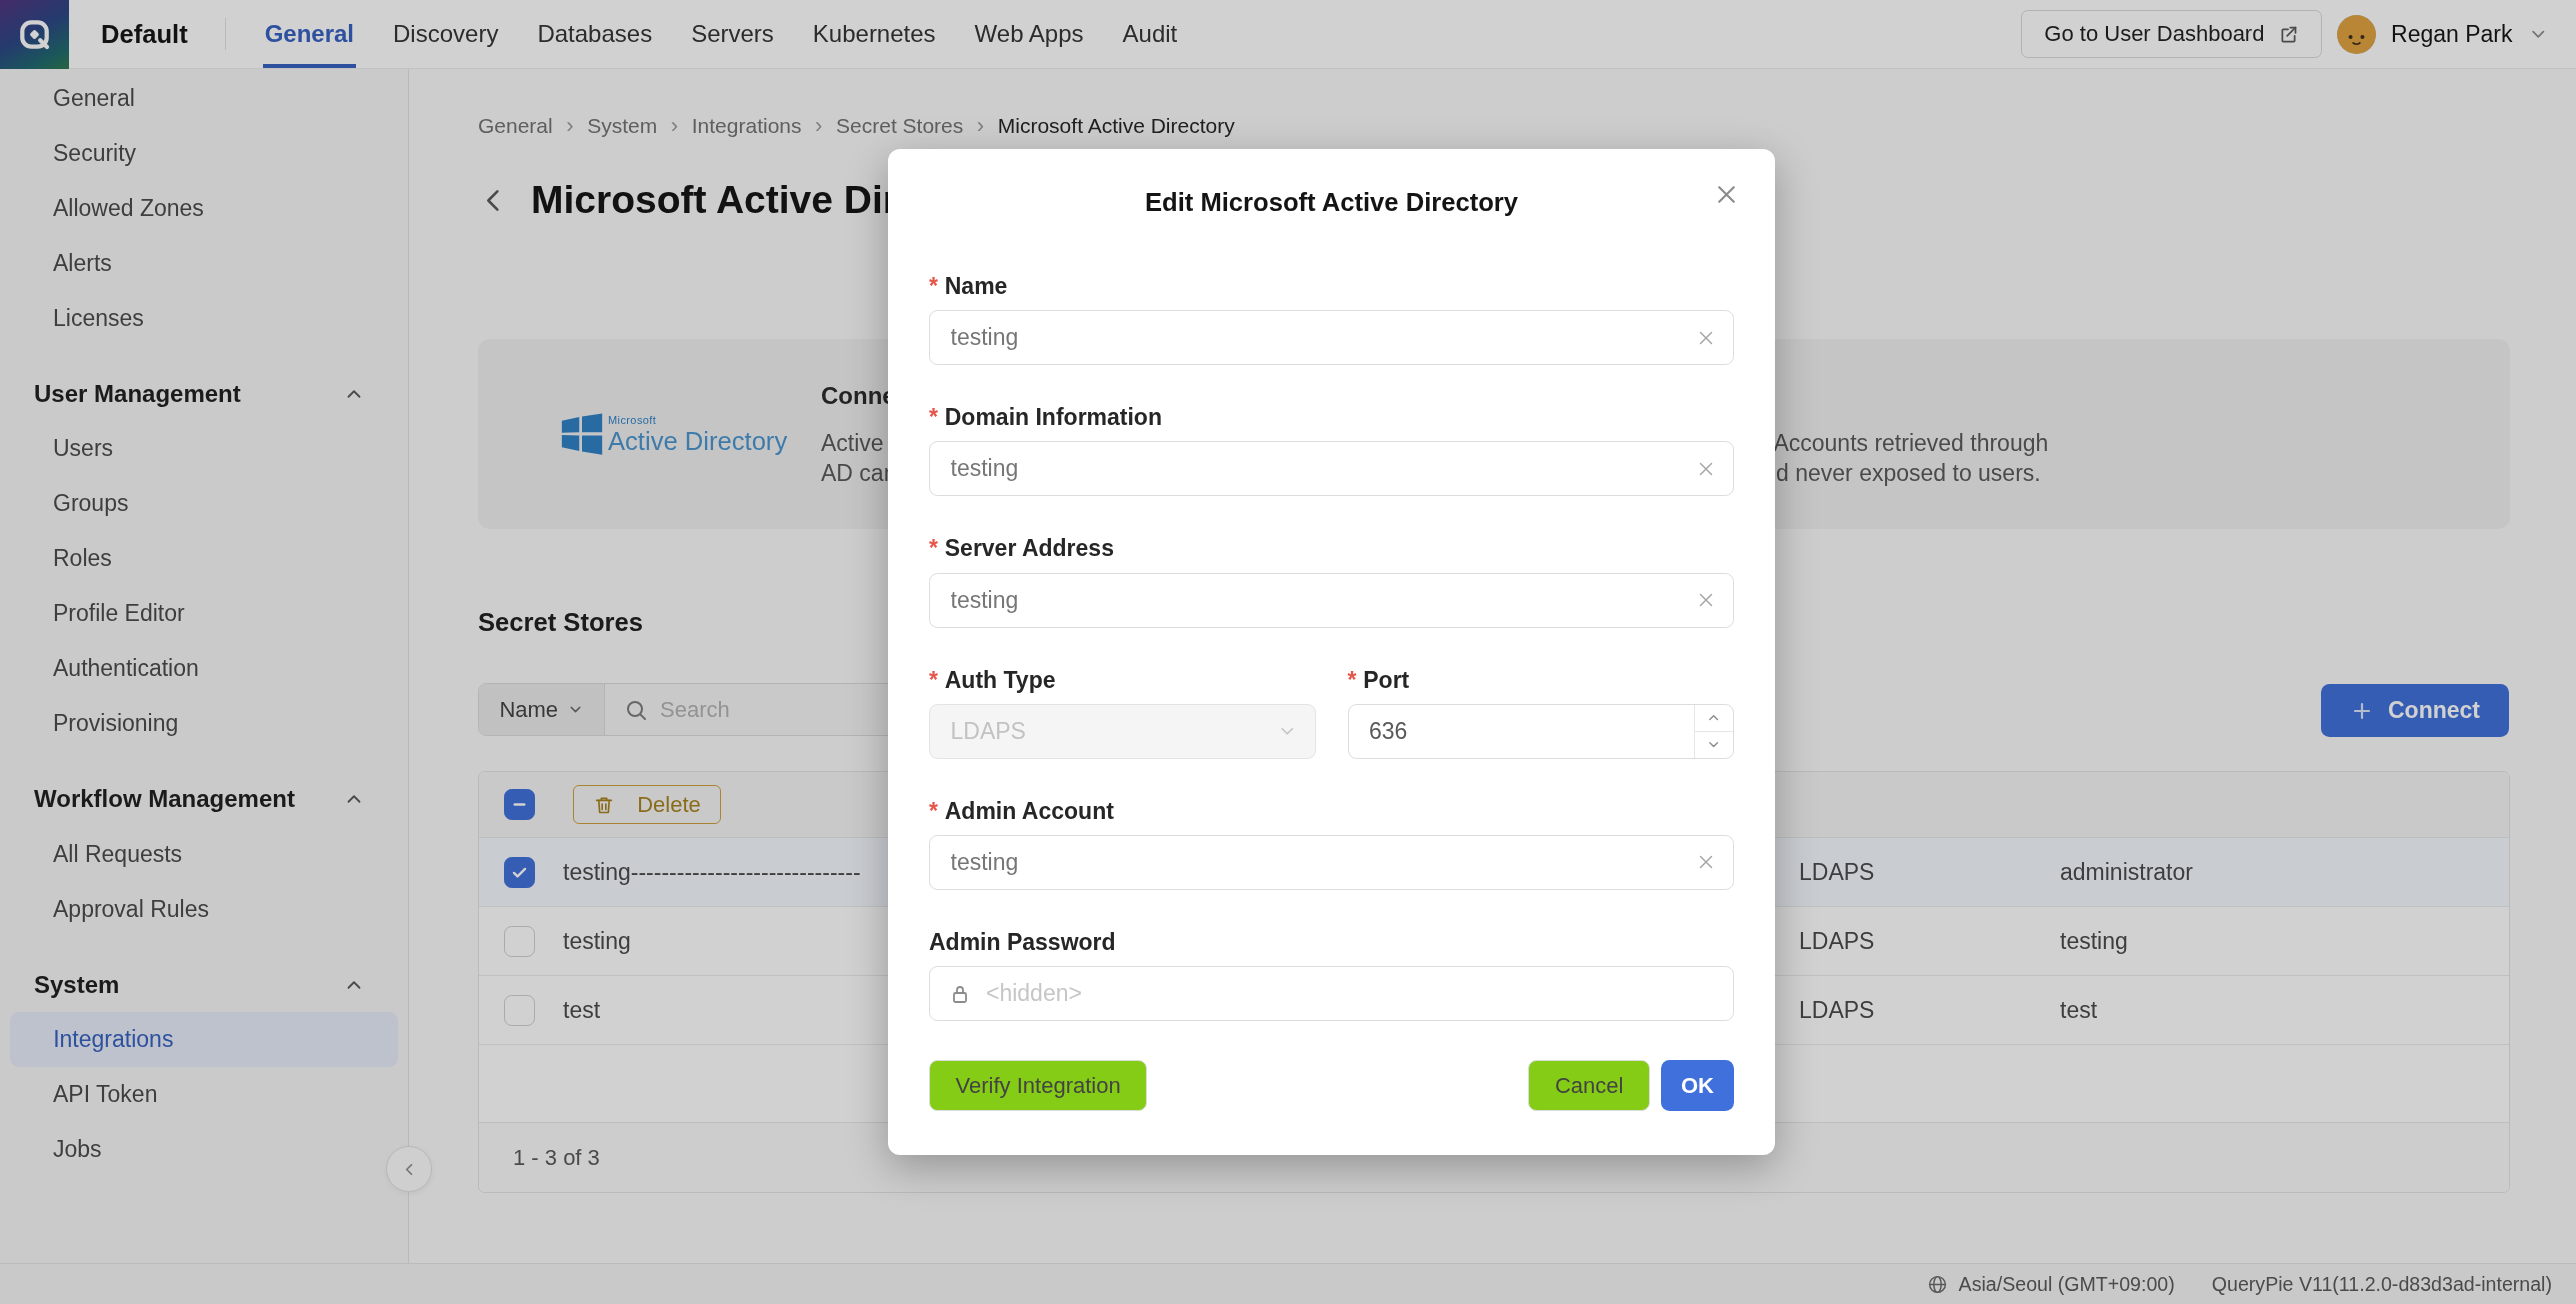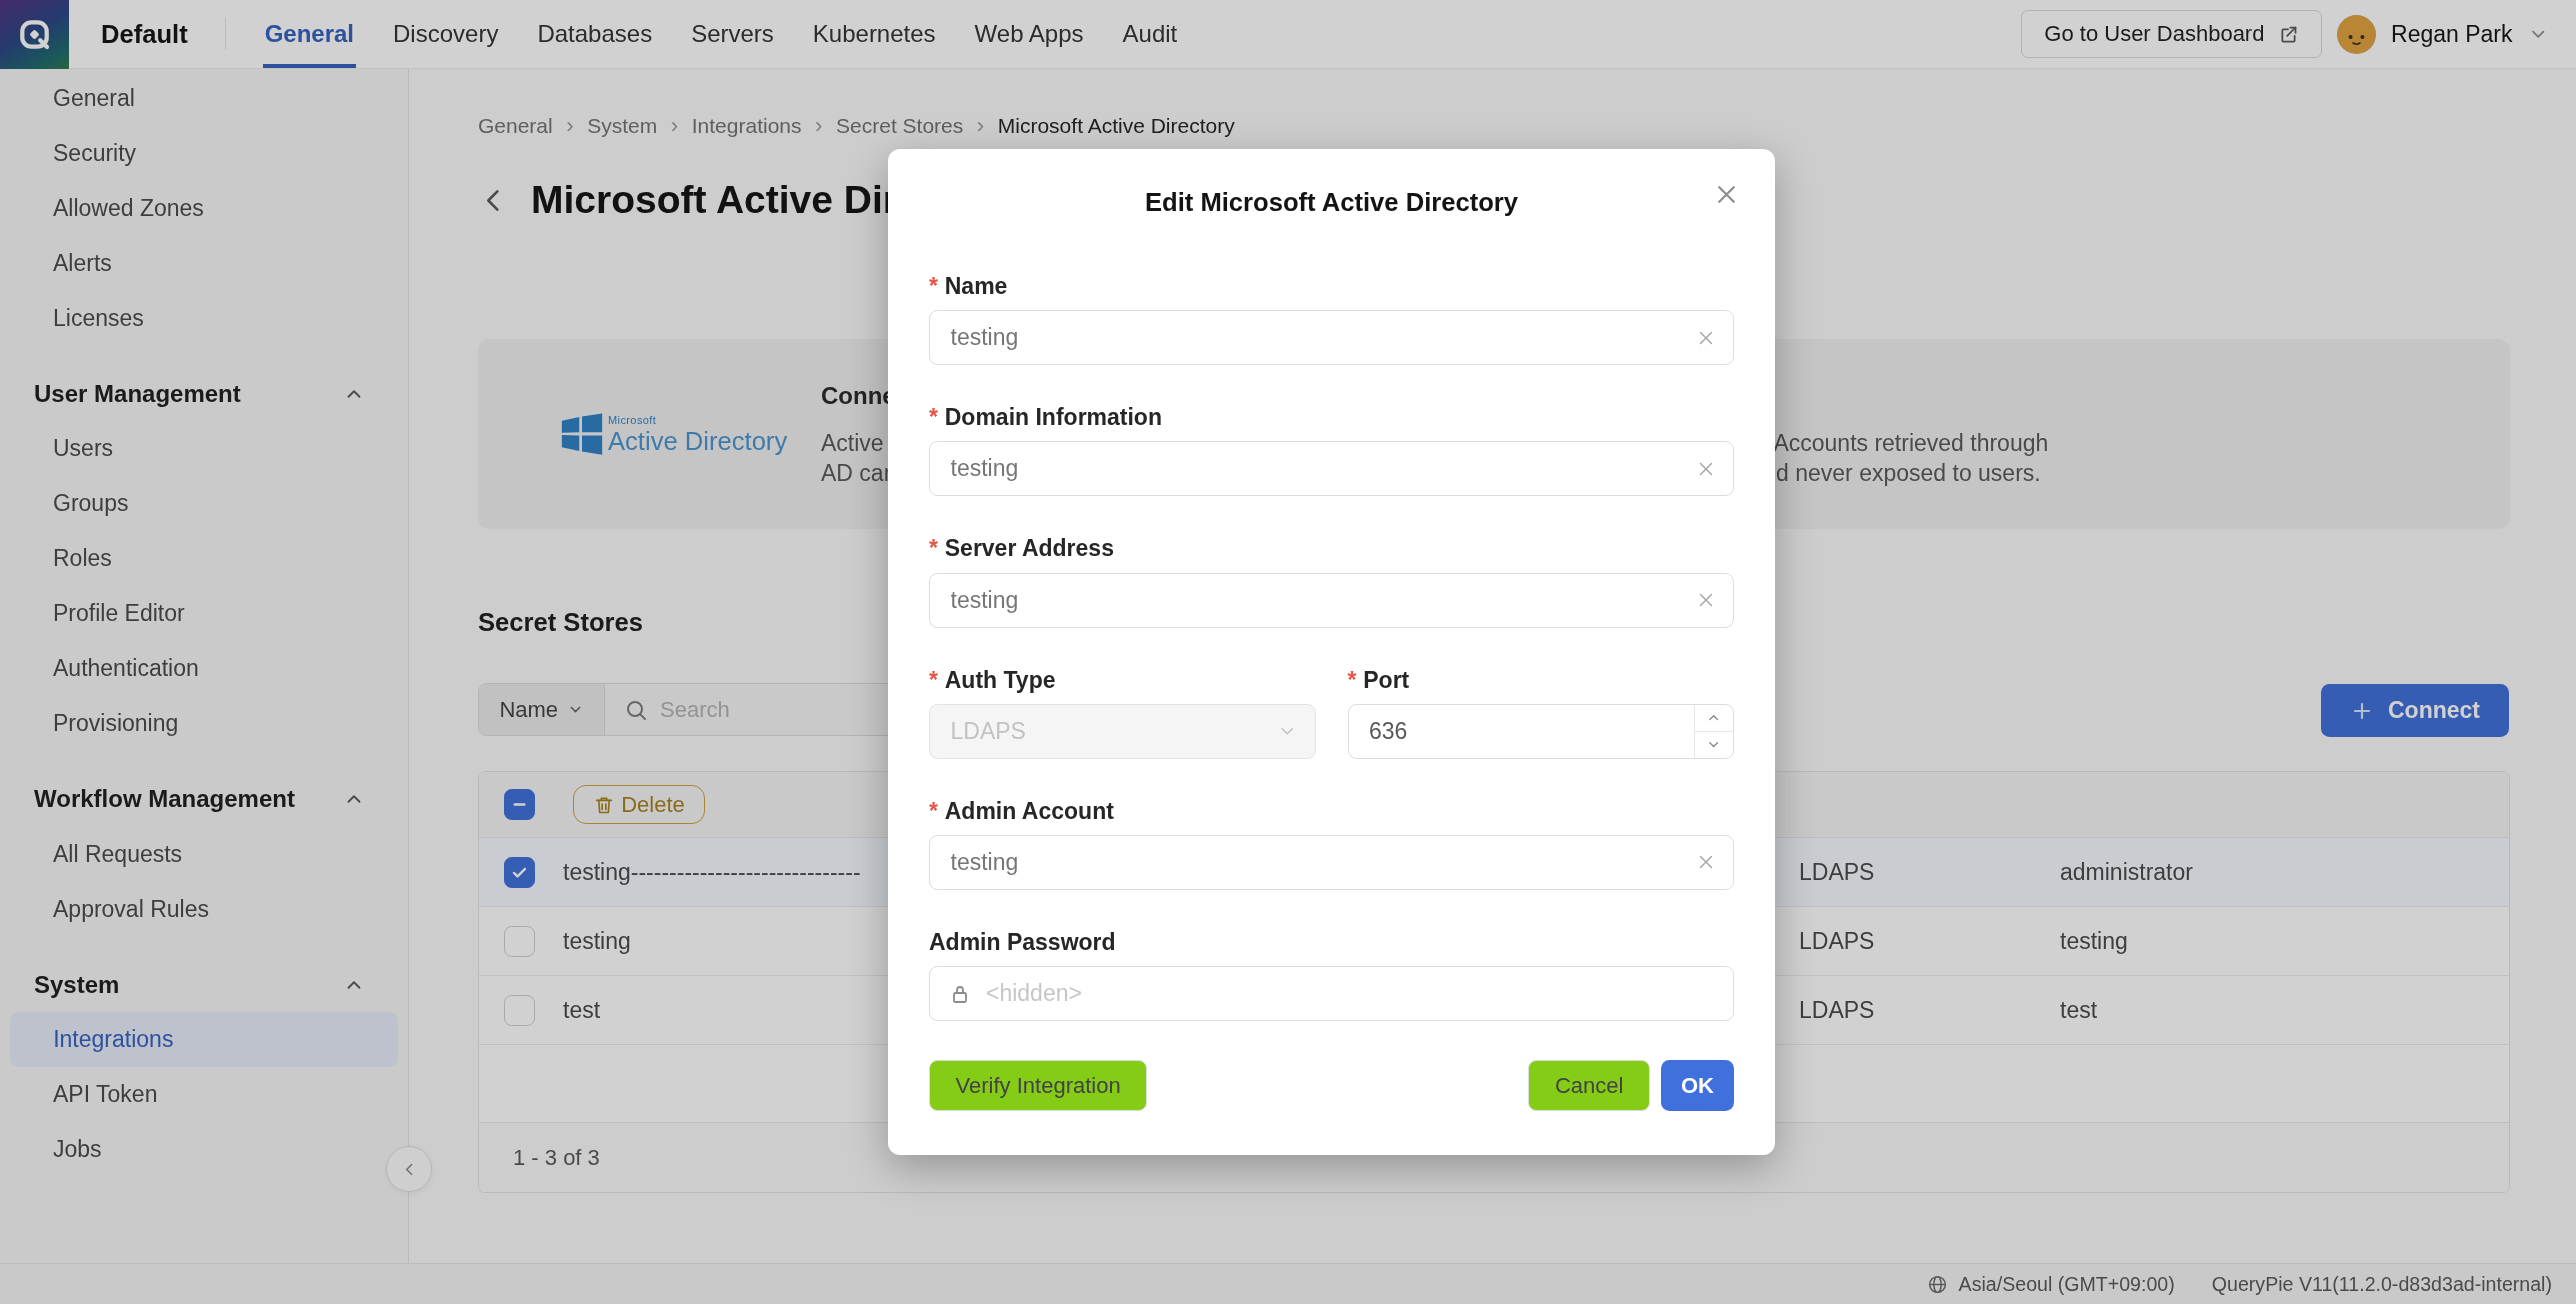--- a/index.html
+++ b/index.html
@@ -87,22 +87,22 @@
   .table-card { position:absolute; top:702px; left:68px; right:66px; height:422px; background:#fff;
                 border:0.9px solid #e3e3e3; border-radius:6.8px; }
   .t-header { height:66px; background:#f6f6f6; border-bottom:0.9px solid #e7e7e7; display:flex; align-items:center;
               border-radius:6.8px 6.8px 0 0; }
   .t-row { height:69px; display:flex; align-items:center; border-bottom:0.9px solid #ebebeb; background:#fff; }
   .t-row.selected { background:#f6f9ff; }
   .cb-cell { width:84px; flex:0 0 84px; display:flex; align-items:center; padding-left:25px; }
   .checkbox { width:31px; height:31px; border-radius:7.7px; border:1.7px solid #cfcfcf; background:#fff;
               display:flex; align-items:center; justify-content:center; color:#fff; cursor:pointer; }
   .checkbox.checked, .checkbox.indeterminate { background:#4070dc; border-color:#4070dc; }
-  .delete-btn { height:39px; margin-left:10.2px; padding:0 19px; border:1.7px solid #cfa13d; border-radius:13px;
-                background:transparent; color:#a8821e; font-size:22px; display:flex; align-items:center; gap:6px;
+  .delete-btn { height:39px; margin-left:10.2px; padding:0 19px; border:1.7px solid #cfa13d; border-radius:6px;
+                background:transparent; color:#a8821e; font-size:22px; display:flex; align-items:center; gap:22px;
                 cursor:pointer; font-family:inherit; }
   .cell-name { width:1236px; flex:0 0 1236px; font-size:23px; color:#4a4a4a; white-space:nowrap; overflow:hidden; }
   .cell-auth { width:261px; flex:0 0 261px; font-size:23px; color:#4a4a4a; }
   .cell-admin { flex:1; font-size:23px; color:#4a4a4a; }
   .t-footer { position:absolute; bottom:0; left:0; right:0; height:70px; background:#fafafa;
               border-top:0.9px solid #e7e7e7; border-radius:0 0 6.8px 6.8px; display:flex; align-items:center;
               padding-left:34px; font-size:22px; color:#595959; }
 
   
   .footer { position:absolute; bottom:0; left:0; right:0; height:42px; background:#f5f5f5;

